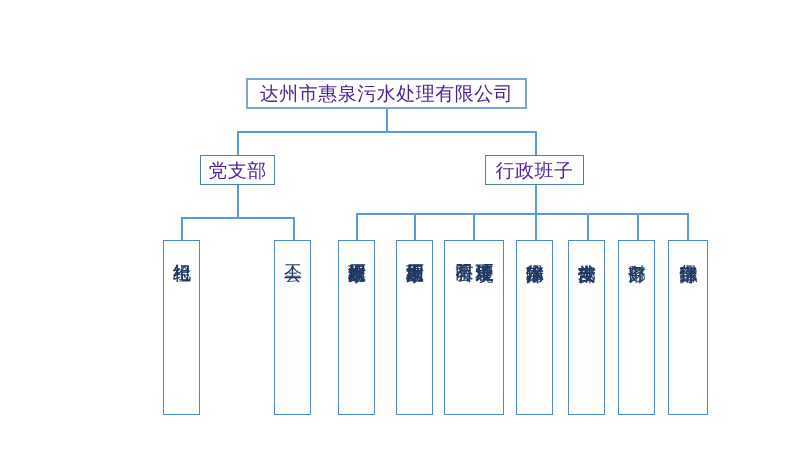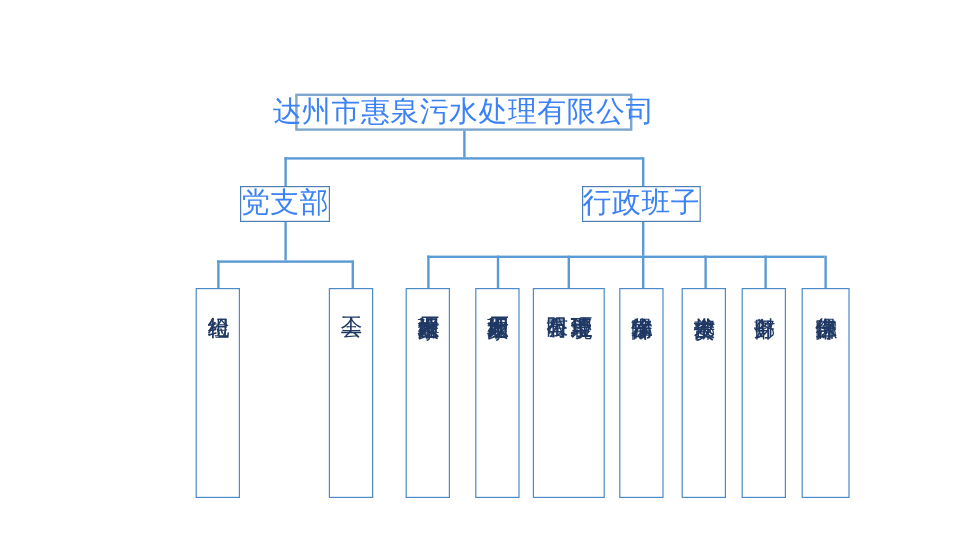--- a/index.html
+++ b/index.html
@@ -27,25 +27,25 @@
   }
   .node.root {
     border-color: #7EA6CE;
     border-width: 2px;
   }
   .node.level2 {
     border-color: #4A7EB5;
     border-width: 1.5px;
   }
   .node-label-h {
-    font-size: 24px;
+    font-size: 19px;
     line-height: 1;
     letter-spacing: 0.5px;
     white-space: nowrap;
-    color: #3b82f6;
+    color: #4c1d95;
   }
   .node.leaf {
     align-items: flex-start;
     justify-content: center;
     padding-top: 9px;
   }
   .vtext-wrap {
     display: flex;
     flex-direction: row-reverse;
     justify-content: center;

